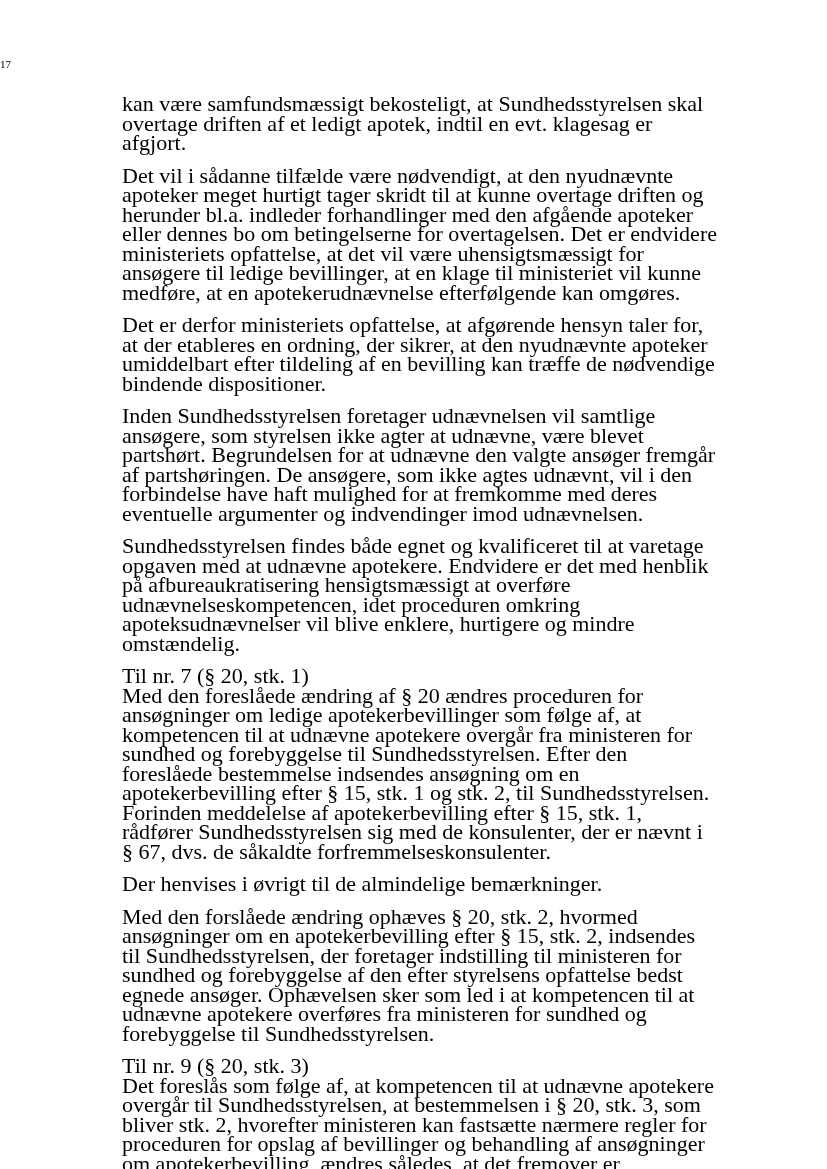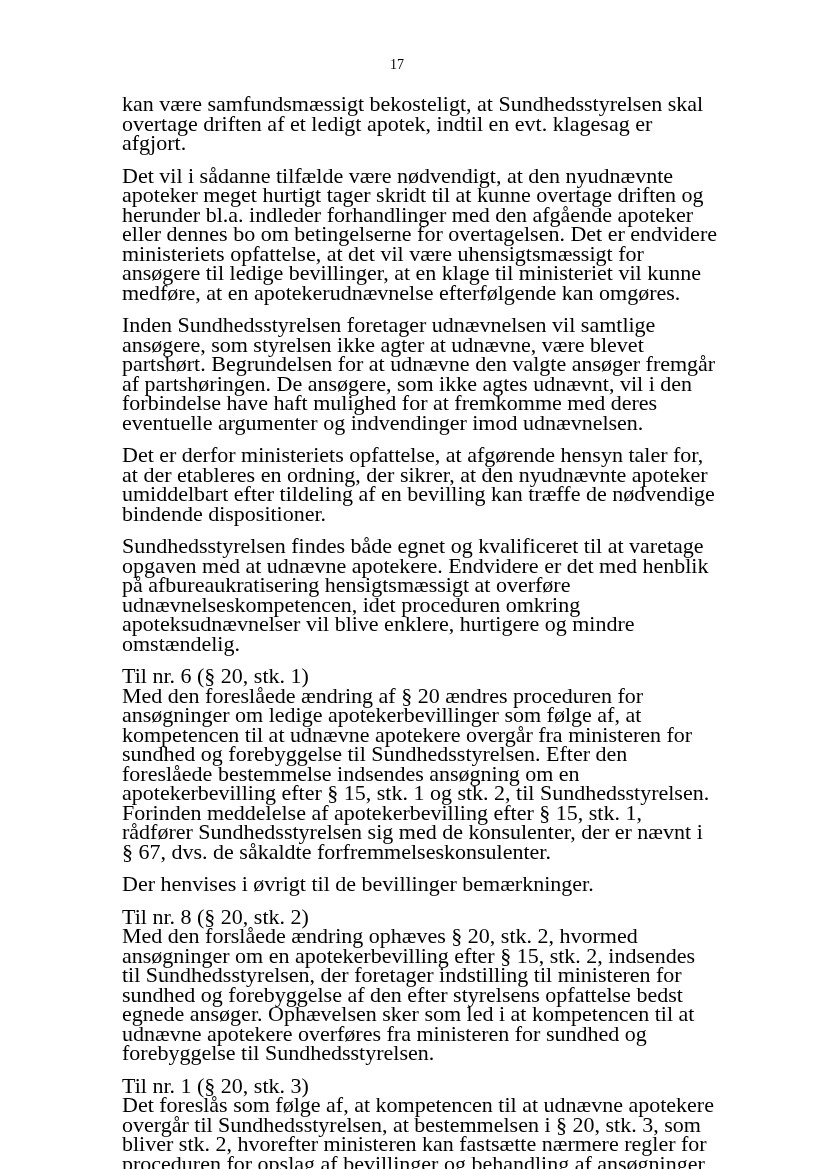--- a/index.html
+++ b/index.html
@@ -15,22 +15,21 @@
     background: #ffffff;
     color: #000000;
     font-family: "Liberation Serif", "DejaVu Serif", serif;
     overflow: hidden;
   }
   .page-number {
     position: absolute;
     top: 55px;
     left: 0;
     width: 794px;
-    text-align: center;
-    font-size: 14px;
+    font-size: 11px;
     line-height: 19px;
   }
   .content {
     position: absolute;
     left: 122px;
     top: 94px;
     width: 596px;
     font-size: 22px;
     line-height: 19.5px;
     text-align: left;
@@ -52,41 +51,40 @@
 <div class="page">
 
   <div class="page-number">17</div>
 
   <div class="content">
 
     <div class="para">kan være samfundsmæssigt bekosteligt, at Sundhedsstyrelsen skal overtage driften af et ledigt apotek, indtil en evt. klagesag er afgjort.</div>
 
     <div class="para">Det vil i sådanne tilfælde være nødvendigt, at den nyudnævnte apoteker meget hurtigt tager skridt til at kunne overtage driften og herunder bl.a. indleder forhandlinger med den afgående apoteker eller dennes bo om betingelserne for overtagelsen. Det er endvidere ministeriets opfattelse, at det vil være uhensigtsmæssigt for ansøgere til ledige bevillinger, at en klage til ministeriet vil kunne medføre, at en apotekerudnævnelse efterfølgende kan omgøres.</div>
 
+    <div class="para">Det er derfor ministeriets opfattelse, at afgørende hensyn taler for, at der etableres en ordning, der sikrer, at den nyudnævnte apoteker umiddelbart efter tildeling af en bevilling kan træffe de nødvendige bindende dispositioner.</div>
+
     <div class="para">Inden Sundhedsstyrelsen foretager udnævnelsen vil samtlige ansøgere, som styrelsen ikke agter at udnævne, være blevet partshørt. Begrundelsen for at udnævne den valgte ansøger fremgår af partshøringen. De ansøgere, som ikke agtes udnævnt, vil i den forbindelse have haft mulighed for at fremkomme med deres eventuelle argumenter og indvendinger imod udnævnelsen.</div>
-
-    <div class="para">Det er derfor ministeriets opfattelse, at afgørende hensyn taler for, at der etableres en ordning, der sikrer, at den nyudnævnte apoteker umiddelbart efter tildeling af en bevilling kan træffe de nødvendige bindende dispositioner.</div>
 
 
     <div class="para">Sundhedsstyrelsen findes både egnet og kvalificeret til at varetage opgaven med at udnævne apotekere. Endvidere er det med henblik på afbureaukratisering hensigtsmæssigt at overføre udnævnelseskompetencen, idet proceduren omkring apoteksudnævnelser vil blive enklere, hurtigere og mindre omstændelig.</div>
 
     <div class="para">
-      <span class="section-heading">Til nr. 6 (§ 20, stk. 1)</span>
+      <span class="section-heading">Til nr. 7 (§ 20, stk. 1)</span>
       <span class="section-body">Med den foreslåede ændring af § 20 ændres proceduren for ansøgninger om ledige apotekerbevillinger som følge af, at kompetencen til at udnævne apotekere overgår fra ministeren for sundhed og forebyggelse til Sundhedsstyrelsen. Efter den foreslåede bestemmelse indsendes ansøgning om en apotekerbevilling efter § 15, stk. 1 og stk. 2, til Sundhedsstyrelsen. Forinden meddelelse af apotekerbevilling efter § 15, stk. 1, rådfører Sundhedsstyrelsen sig med de konsulenter, der er nævnt i § 67, dvs. de såkaldte forfremmelseskonsulenter.</span>
     </div>
 
-    <div class="para">Der henvises i øvrigt til de bevillinger bemærkninger.</div>
+    <div class="para">Der henvises i øvrigt til de almindelige bemærkninger.</div>
 
     <div class="para">
-      <span class="section-heading">Til nr. 8 (§ 20, stk. 2)</span>
       <span class="section-body">Med den forslåede ændring ophæves § 20, stk. 2, hvormed ansøgninger om en apotekerbevilling efter § 15, stk. 2, indsendes til Sundhedsstyrelsen, der foretager indstilling til ministeren for sundhed og forebyggelse af den efter styrelsens opfattelse bedst egnede ansøger. Ophævelsen sker som led i at kompetencen til at udnævne apotekere overføres fra ministeren for sundhed og forebyggelse til Sundhedsstyrelsen.</span>
     </div>
 
     <div class="para">
-      <span class="section-heading">Til nr. 1 (§ 20, stk. 3)</span>
+      <span class="section-heading">Til nr. 9 (§ 20, stk. 3)</span>
       <span class="section-body">Det foreslås som følge af, at kompetencen til at udnævne apotekere overgår til Sundhedsstyrelsen, at bestemmelsen i § 20, stk. 3, som bliver stk. 2, hvorefter ministeren kan fastsætte nærmere regler for proceduren for opslag af bevillinger og behandling af ansøgninger om apotekerbevilling, ændres således, at det fremover er Sundhedsstyrelsen, der kan fastsætte regler herom.</span>
     </div>
 
     <div class="para">
       <span class="section-heading">Til nr. 10 (§ 22, stk. 1)</span>
     </div>
 
   </div>
 </div>
 

